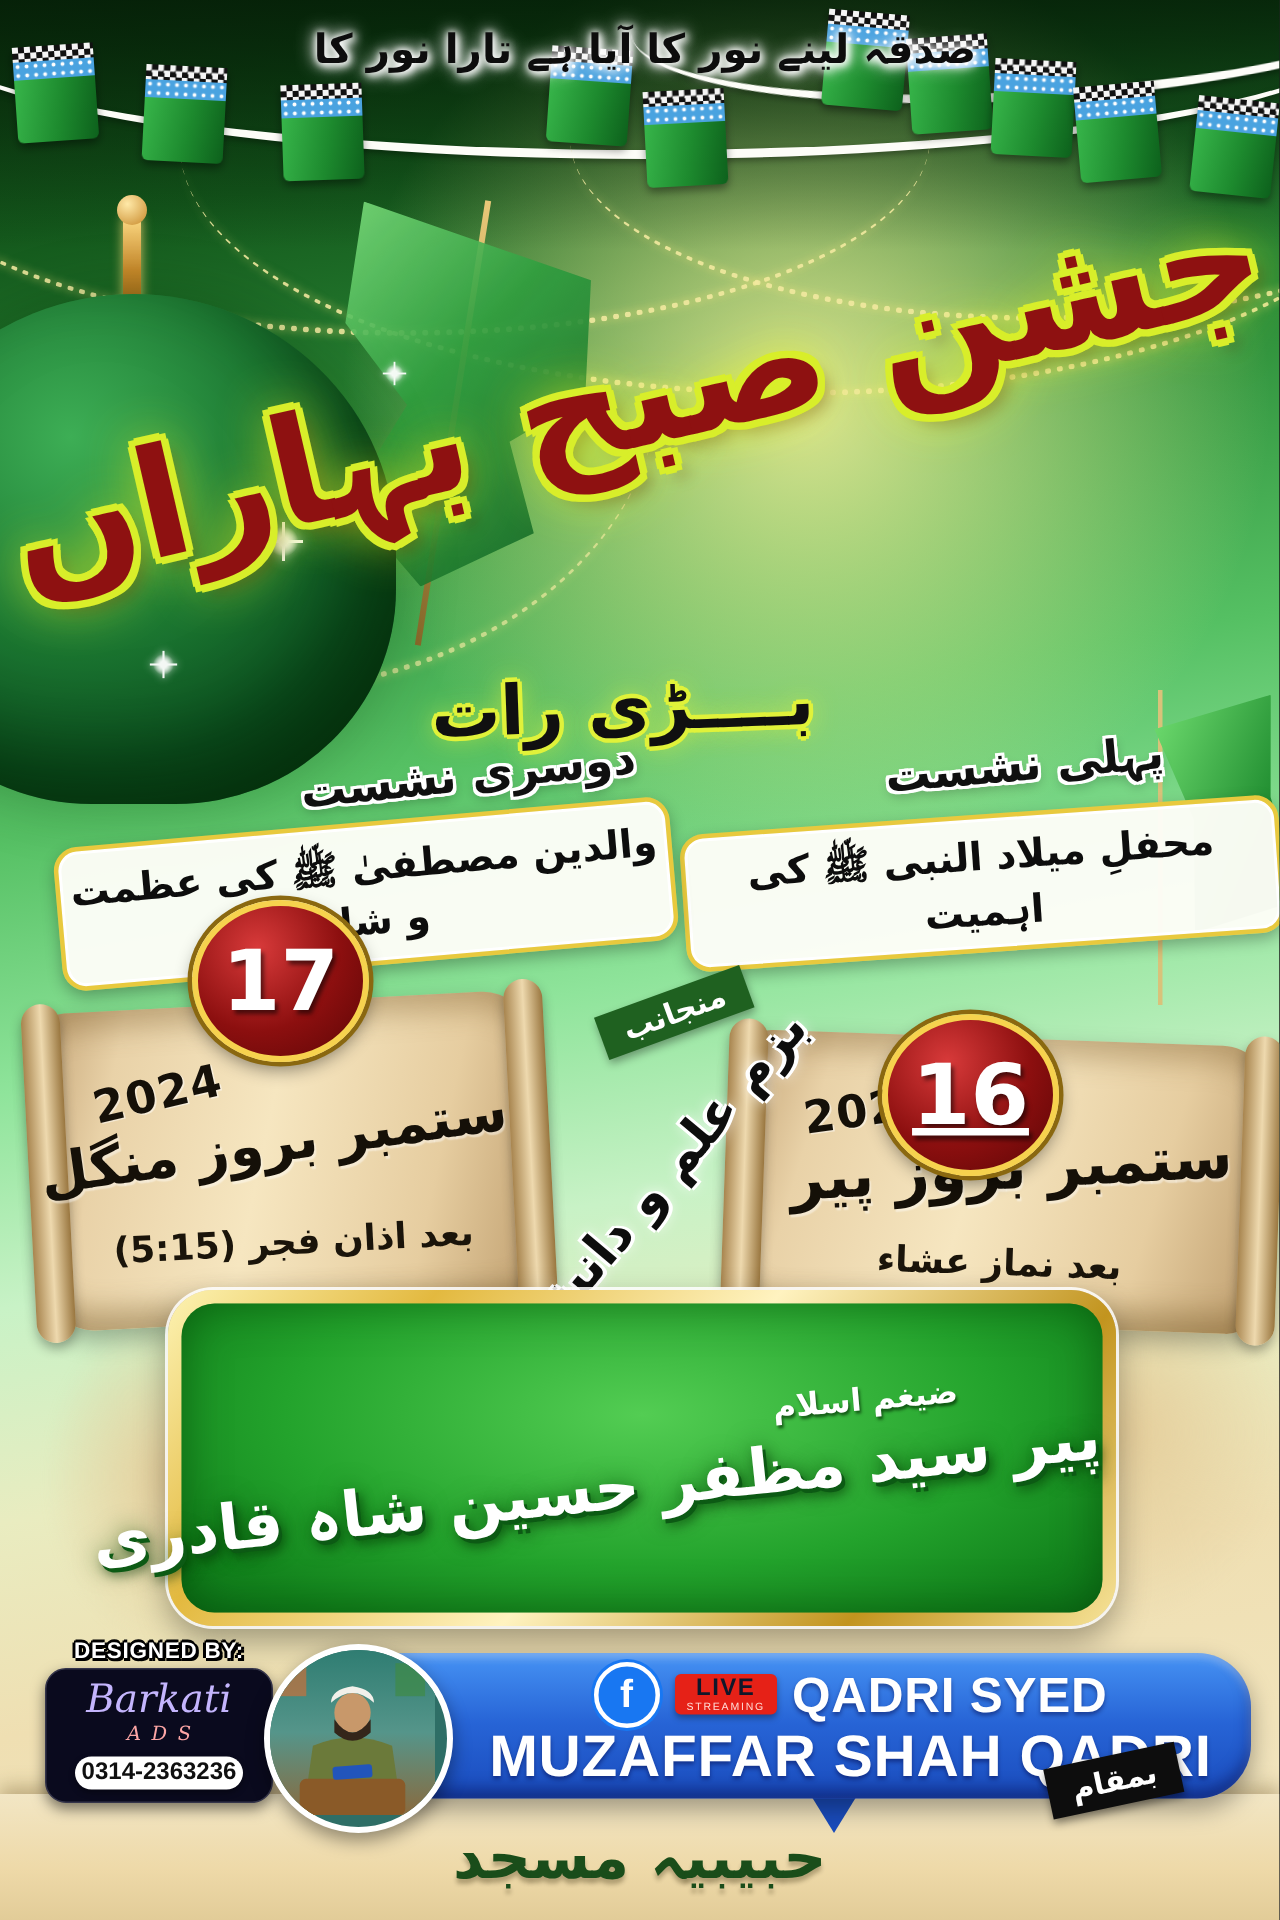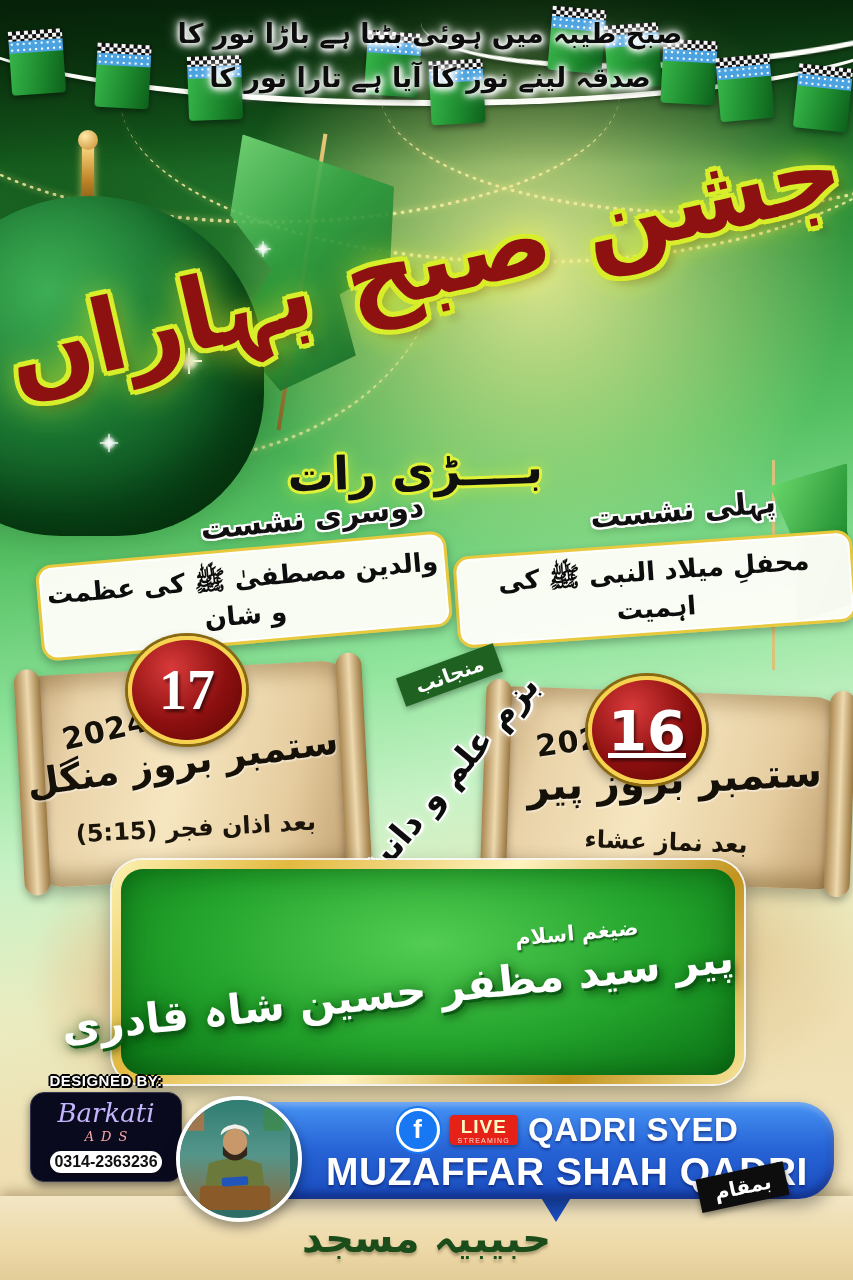--- a/index.html
+++ b/index.html
@@ -93,42 +93,42 @@
     background:linear-gradient(#2a431a,#0b1a06);border:2px solid #e7c95a;border-radius:22px;padding:4px 26px;
     color:#fff;font-size:22px;font-weight:bold;white-space:nowrap;box-shadow:0 3px 6px rgba(0,0,0,.4);}
   .honorific{position:absolute;top:52px;right:96px;color:#fff;font-size:21px;font-weight:bold;transform:rotate(-5deg);
     text-shadow:1px 2px 2px rgba(0,40,0,.65);}
   .speaker-name{position:absolute;top:96px;left:0;width:100%;text-align:center;transform:rotate(-6deg);
     color:#fff;font-size:42px;font-weight:bold;white-space:nowrap;
     text-shadow:2px 3px 0 #0c5a14,0 0 16px rgba(0,70,0,.6),3px 5px 8px rgba(0,40,0,.55);}
   
   .designer{left:30px;top:1072px;width:152px;text-align:center;z-index:7;font-family:"Liberation Sans",sans-serif;}
   .designer-label{font-size:15px;font-weight:bold;color:#fff;letter-spacing:.5px;
-    text-shadow:-2px 0 0 #000,2px 0 0 #000,0 -2px 0 #000,0 2px 0 #000,-1px -1px 0 #000,1px 1px 0 #000,2px 2px 0 #000;}
+    text-shadow:-2px 0 0 #000,2px 0 0 #000,0 -2px 0 #000,0 2px 0 #000,-1px -1px 0 #000,1px 1px 0 #000,2px 2px 0 #000;margin-top:20px;}
   .designer-badge{margin-top:3px;background:#0a0a1e;border:1px solid #34344a;border-radius:14px;padding:7px 6px 8px;
     box-shadow:0 4px 9px rgba(0,0,0,.5);}
   .designer-name{font-family:"DejaVu Serif",serif;font-style:italic;font-size:26px;color:#c4b5fd;line-height:1;}
   .designer-sub{font-family:"DejaVu Serif",serif;font-style:italic;font-size:13px;color:#fca5a5;letter-spacing:7px;margin-top:3px;text-indent:7px;}
   .designer-phone{margin:7px auto 0;background:#fff;border-radius:12px;font-size:16px;font-weight:bold;color:#101010;
     padding:2px 4px;width:fit-content;box-shadow:0 2px 4px rgba(0,0,0,.4);}
   
   .photo{left:176px;top:1096px;width:118px;height:118px;border-radius:50%;border:4px solid #fff;overflow:hidden;
     box-shadow:0 5px 12px rgba(0,0,0,.4);z-index:8;background:#2e6e66;}
   .live-banner{left:234px;top:1102px;width:600px;height:97px;border-radius:36px;z-index:7;
     background:linear-gradient(180deg,#4693f4 0%,#2764d6 48%,#1a4cbd 100%);
     box-shadow:inset 0 -6px 10px rgba(10,20,90,.55),inset 0 3px 6px rgba(255,255,255,.35),0 7px 16px rgba(0,0,0,.35);
     display:flex;flex-direction:column;align-items:center;justify-content:center;padding-left:66px;box-sizing:border-box;
     font-family:"Liberation Sans",sans-serif;}
   .live-row{display:flex;align-items:center;gap:10px;}
   .fb-circle{width:38px;height:38px;border-radius:50%;background:#1877f2;border:3px solid #fff;
     display:flex;align-items:center;justify-content:center;color:#fff;font-size:26px;font-weight:bold;
     font-family:"Liberation Sans",sans-serif;box-shadow:0 0 0 2px #1877f2;}
   .live-badge{background:#e62117;border-radius:4px;padding:2px 8px 1px;text-align:center;line-height:1;
     box-shadow:0 2px 4px rgba(0,0,0,.35);}
-  .live-word{font-size:19px;font-weight:bold;color:#fef9c3;letter-spacing:1px;}
+  .live-word{font-size:16px;font-weight:bold;color:#0f172a;letter-spacing:1px;}
   .streaming-word{font-size:7px;color:#ffd9d4;letter-spacing:1.2px;margin-top:1px;}
   .live-line1{font-size:33px;font-weight:bold;color:#fff;letter-spacing:.5px;text-shadow:0 2px 3px rgba(0,0,60,.45);}
   .live-line2{font-size:39px;font-weight:bold;color:#fff;margin-top:-2px;letter-spacing:.5px;text-shadow:0 2px 3px rgba(0,0,60,.45);}
   .banner-tail{left:540px;top:1196px;width:0;height:0;border-left:16px solid transparent;border-right:16px solid transparent;
     border-top:26px solid #1a4cbd;z-index:6;}
   
   .venue-strip{left:0;top:1196px;width:853px;height:84px;
     background:linear-gradient(180deg,#f2e6c4,#eed9a8 60%,#e2cc98);
     box-shadow:0 -5px 12px rgba(110,85,40,.4);display:flex;direction:rtl;align-items:center;justify-content:center;gap:22px;z-index:5;}
   .venue-name{font-size:40px;font-weight:bold;color:#1a4d1a;text-shadow:0 3px 3px rgba(40,30,0,.3);}
@@ -207,21 +207,20 @@
   <div class="abs silkflag-r"></div>
 
   <div class="abs sparkle" style="left:176px;top:348px;"></div>
   <div class="abs sparkle" style="left:96px;top:430px;transform:scale(.7);"></div>
   <div class="abs sparkle" style="left:250px;top:236px;transform:scale(.6);"></div>
 
   <div class="abs hand-glow" style="left:630px;top:830px;width:230px;height:250px;"></div>
   <div class="abs hand-glow" style="left:30px;top:870px;width:170px;height:230px;"></div>
 
   <div class="abs verse rtl">
-    <div>صبح طیبہ میں ہوئی بٹتا ہے باڑا نور کا</div>
     <div>صدقہ لینے نور کا آیا ہے تارا نور کا</div>
   </div>
 
   <div class="abs title-main rtl">جشن صبح بہاراں</div>
   <div class="abs subtitle rtl">بــــڑی رات</div>
 
   <div class="abs session-heading rtl" style="left:590px;top:492px;transform:rotate(-5deg);">پہلی نشست</div>
   <div class="abs session-panel rtl" style="left:455px;top:543px;width:394px;height:86px;transform:rotate(-4deg);font-size:26px;">
     <span>محفلِ میلاد النبی ﷺ کی اہمیت</span>
   </div>
@@ -236,21 +235,21 @@
     <div class="scroll-line rtl abs" style="right:22px;top:64px;font-size:40px;">ستمبر بروز پیر</div>
     <div class="scroll-time rtl abs" style="left:0;top:136px;width:100%;text-align:center;">بعد نماز عشاء</div>
   </div>
   <div class="abs day-circle" style="left:588px;top:676px;text-decoration:underline;">16</div>
 
   <div class="abs scroll" style="left:28px;top:668px;width:330px;height:212px;transform:rotate(-3deg);z-index:4;">
     <div class="scroll-year abs" style="left:36px;top:40px;">2024</div>
     <div class="scroll-line rtl abs" style="right:18px;top:72px;font-size:37px;">ستمبر بروز منگل</div>
     <div class="scroll-time rtl abs" style="left:0;top:146px;width:100%;text-align:center;">بعد اذان فجر (5:15)</div>
   </div>
-  <div class="abs day-circle" style="left:128px;top:636px;font-family:Liberation Serif, serif;">17</div>
+  <div class="abs day-circle" style="left:128px;top:600px;">17</div>
 
   <div class="abs org-tag rtl" style="left:398px;top:660px;z-index:5;">منجانب</div>
   <div class="abs org-name rtl" style="left:310px;top:762px;z-index:5;">بزم علم و دانش</div>
 
   <div class="abs gold-frame">
     <div class="green-panel">
       <div class="honorific rtl">ضیغم اسلام</div>
       <div class="speaker-name rtl">پیر سید مظفر حسین شاہ قادری</div>
     </div>
   </div>

